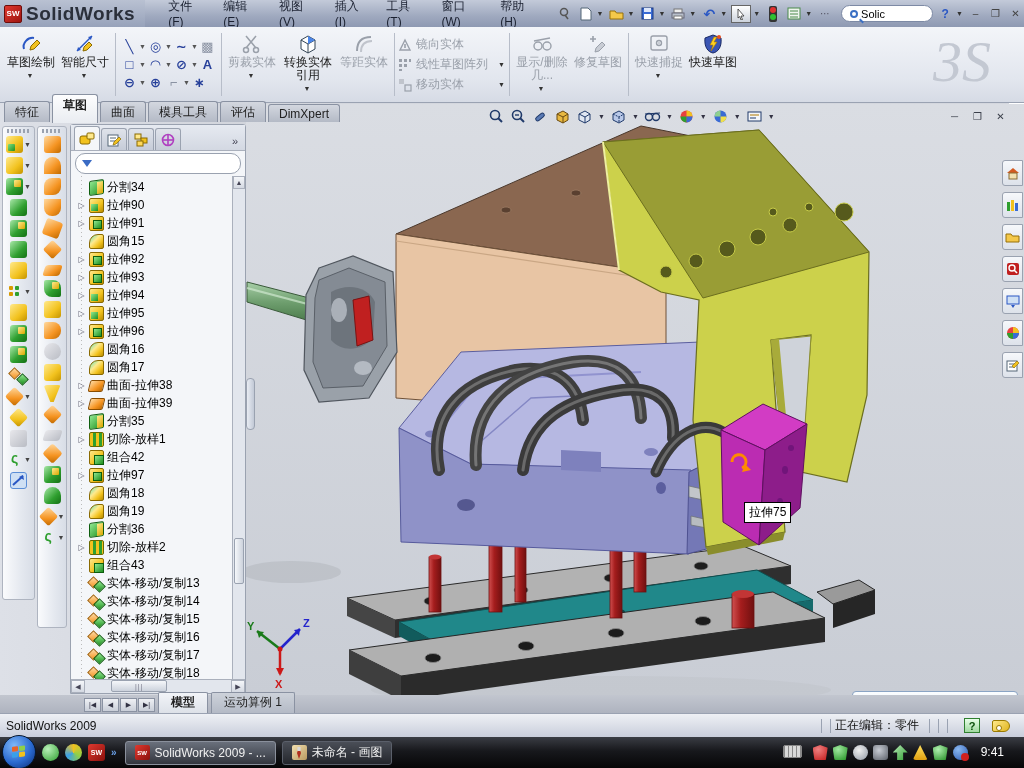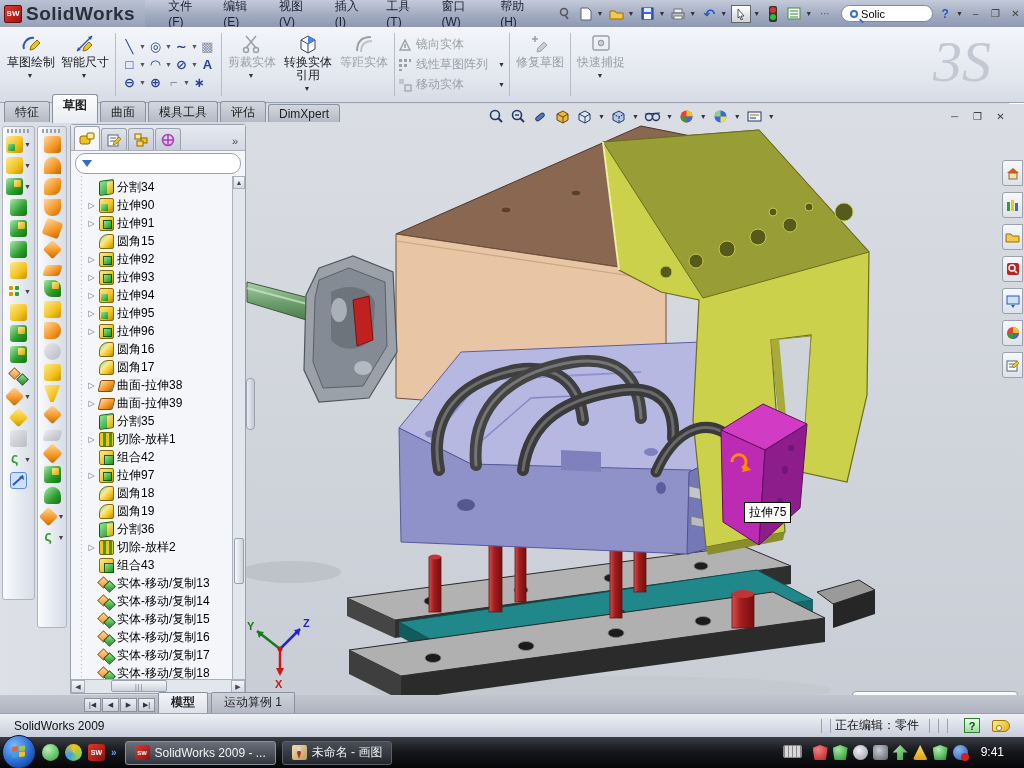--- a/index.html
+++ b/index.html
@@ -92,21 +92,21 @@
     background:linear-gradient(#e6eaf1,#d3d8e2); border-bottom:1px solid #aab0bc; }
   .ptab { width:26px; height:22px; border:1px solid #9aa2b0; border-bottom:none; border-radius:3px 3px 0 0;
     background:linear-gradient(#dfe3ea,#c6ccd8); display:flex; align-items:center; justify-content:center; }
   .ptab.active { background:#f4f6f9; height:24px; }
   .pchev { margin-left:auto; font-size:11px; color:#445; padding:0 4px 3px; }
   .pfilter { height:21px; margin:2px 4px; background:#fff; border:1px solid #9aa2b0; border-radius:10px;
     display:flex; align-items:center; padding:0 6px; gap:4px; }
   .funnel { width:0; height:0; border-left:5px solid transparent; border-right:5px solid transparent;
     border-top:7px solid #3a6bc4; }
   .pfilter input { border:none; outline:none; flex:1; font-size:11px; width:60px; font-family:inherit; }
-  .ptree { flex:1; position:relative; overflow:hidden; padding:2px 0 0 16px;
+  .ptree { flex:1; position:relative; overflow:hidden; padding:2px 0 0 6px;
     background-image:repeating-linear-gradient(#bbb 0 1px, transparent 1px 4px);
     background-size:1px 100%; background-position:10px 0; background-repeat:no-repeat; }
   .trow { display:flex; align-items:center; height:18px; gap:3px; white-space:nowrap; }
   .texp { width:9px; font-size:8px; color:#667; text-align:center; flex:none; }
   .tlabel { font-size:12px; color:#000; }
   .fi { width:15px; height:15px; border-radius:2px; position:relative; flex:none; }
   .fi.extB { background:linear-gradient(135deg,#ffe98c,#f2c21e 60%,#b98c00); border:1px solid #8a6a00; }
   .fi.extB::after { content:""; position:absolute; left:1px; bottom:1px; width:7px; height:7px;
     background:linear-gradient(135deg,#8fe88f,#1f8f1f); }
   .fi.extC { background:linear-gradient(135deg,#ffe98c,#f2c21e 60%,#b98c00); border:1px solid #8a6a00; }
@@ -164,21 +164,21 @@
     background:linear-gradient(#c2c6cf,#aeb3bf); display:flex; align-items:flex-end; }
   .navbtns { display:flex; gap:1px; margin-left:84px; margin-bottom:1px; }
   .nav { width:17px; height:14px; background:linear-gradient(#eef0f4,#c9ced8); border:1px solid #8a92a2;
     font-size:7px; display:flex; align-items:center; justify-content:center; color:#334; }
   .btab { padding:1px 12px 2px; font-size:12px; border:1px solid #8a92a2; border-bottom:none; margin-left:3px;
     background:linear-gradient(#cdd2da,#b4bac6); border-radius:2px 2px 0 0; color:#222; }
   .btab.active { background:linear-gradient(#f2f4f8,#dde1e8); font-weight:bold; }
   .statusbar { position:absolute; left:0; top:713px; width:1024px; height:24px;
     background:linear-gradient(#eef0f5,#c9cedb); border-top:1px solid #9aa2b2;
     display:flex; align-items:center; font-size:12px; color:#111; }
-  .sb-left { padding-left:14px; flex:1; }
+  .sb-left { padding-left:6px; flex:1; }
   .sb-sep { width:1px; height:14px; background:#9aa2b2; margin:0 4px; }
   .sb-help { width:16px; height:15px; background:linear-gradient(#e8ffe8,#9fd89f); border:1px solid #2f7f2f;
     color:#0a500a; font-weight:bold; font-size:11px; display:flex; align-items:center; justify-content:center; margin:0 12px; }
   .sb-tag { width:18px; height:12px; background:linear-gradient(135deg,#ffe98c,#e0b520); border:1px solid #9a7a00;
     border-radius:2px 6px 6px 2px; margin-right:14px; position:relative; }
   .sb-tag::after { content:""; position:absolute; left:3px; top:4px; width:4px; height:4px; border-radius:50%; background:#fff; border:1px solid #9a7a00; }
   .taskbar { position:absolute; left:0; top:737px; width:1024px; height:31px;
     background:linear-gradient(#3a3d44,#17181c 45%,#060607); display:flex; align-items:center; }
   .orb { width:34px; height:34px; border-radius:50%; margin:0 6px 2px 2px; flex:none;
     background:radial-gradient(circle at 35% 30%,#7fb8f8,#2a6ad0 55%,#0a2a70); border:1px solid #061830;
@@ -393,36 +393,53 @@
       <div class="srow">
         <svg class="mini" viewBox="0 0 14 14">
           <rect x="7" y="7" width="6" height="6" fill="none" stroke="#9aa0aa" stroke-width="1.2"></rect>
             <rect x="1" y="1" width="5" height="5" fill="#c0c4cc"></rect>
         </svg>
         <span>移动实体</span>
         <span class="drop" style="margin-left:auto;">▼</span>
       </div>
     </div>
     <div class="vsep"></div>
+    <div class="cbtn dis" style="width:58px;">
+      <svg class="cb-ico" viewBox="0 0 22 22">
+        <circle cx="7" cy="13" r="4" fill="none" stroke="#9aa0aa" stroke-width="1.4"></circle>
+          <circle cx="16" cy="13" r="4" fill="none" stroke="#9aa0aa" stroke-width="1.4"></circle>
+          <path d="M3 8 L19 5" stroke="#9aa0aa" stroke-width="1.4"></path>
+      </svg>
+      <span>显示/删除几...</span>
+      <span class="drop">▼</span>
+    </div>
     <div class="cbtn dis">
       <svg class="cb-ico" viewBox="0 0 22 22">
         <path d="M3 6 h6 M6 3 v6" stroke="#9aa0aa" stroke-width="1.6"></path>
         <path d="M9 15 L15 9 l3 3 -6 6 -4 1 z" fill="#c9cdd5" stroke="#9aa0aa"></path>
       </svg>
       <span>修复草图</span>
     </div>
     <div class="vsep"></div>
     <div class="cbtn dis">
       <svg class="cb-ico" viewBox="0 0 22 22">
         <rect x="3" y="3" width="16" height="14" rx="2" fill="none" stroke="#9aa0aa" stroke-width="1.4"></rect>
           <circle cx="11" cy="10" r="2.5" fill="none" stroke="#9aa0aa" stroke-width="1.4"></circle>
           <circle cx="11" cy="10" r="0.8" fill="#9aa0aa"></circle>
       </svg>
       <span>快速捕捉</span>
       <span class="drop">▼</span>
+    </div>
+    <div class="cbtn">
+      <svg class="cb-ico" viewBox="0 0 22 22">
+        <path d="M3 5 C2 14 6 19 11 20 C16 19 20 14 19 5 L11 2 z" fill="#3a55b4" stroke="#1a2a64"></path>
+        <path d="M12 4 L8 12 h3 l-2 6 6 -9 h-3 l3 -5 z" fill="#ffd020" stroke="#b07800" stroke-width="0.6"></path>
+        <circle cx="17" cy="4" r="2" fill="#e85020"></circle>
+      </svg>
+      <span>快速草图</span>
     </div>
   </div>
   <div class="watermark">3S</div>
 
   <div class="leftbg"></div>
 
   <svg class="viewport" viewBox="245 104 778 591">
     <defs>
       <linearGradient id="bgg" x1="0" y1="0" x2="0" y2="1">
         <stop offset="0" stop-color="#dadde3"></stop>

